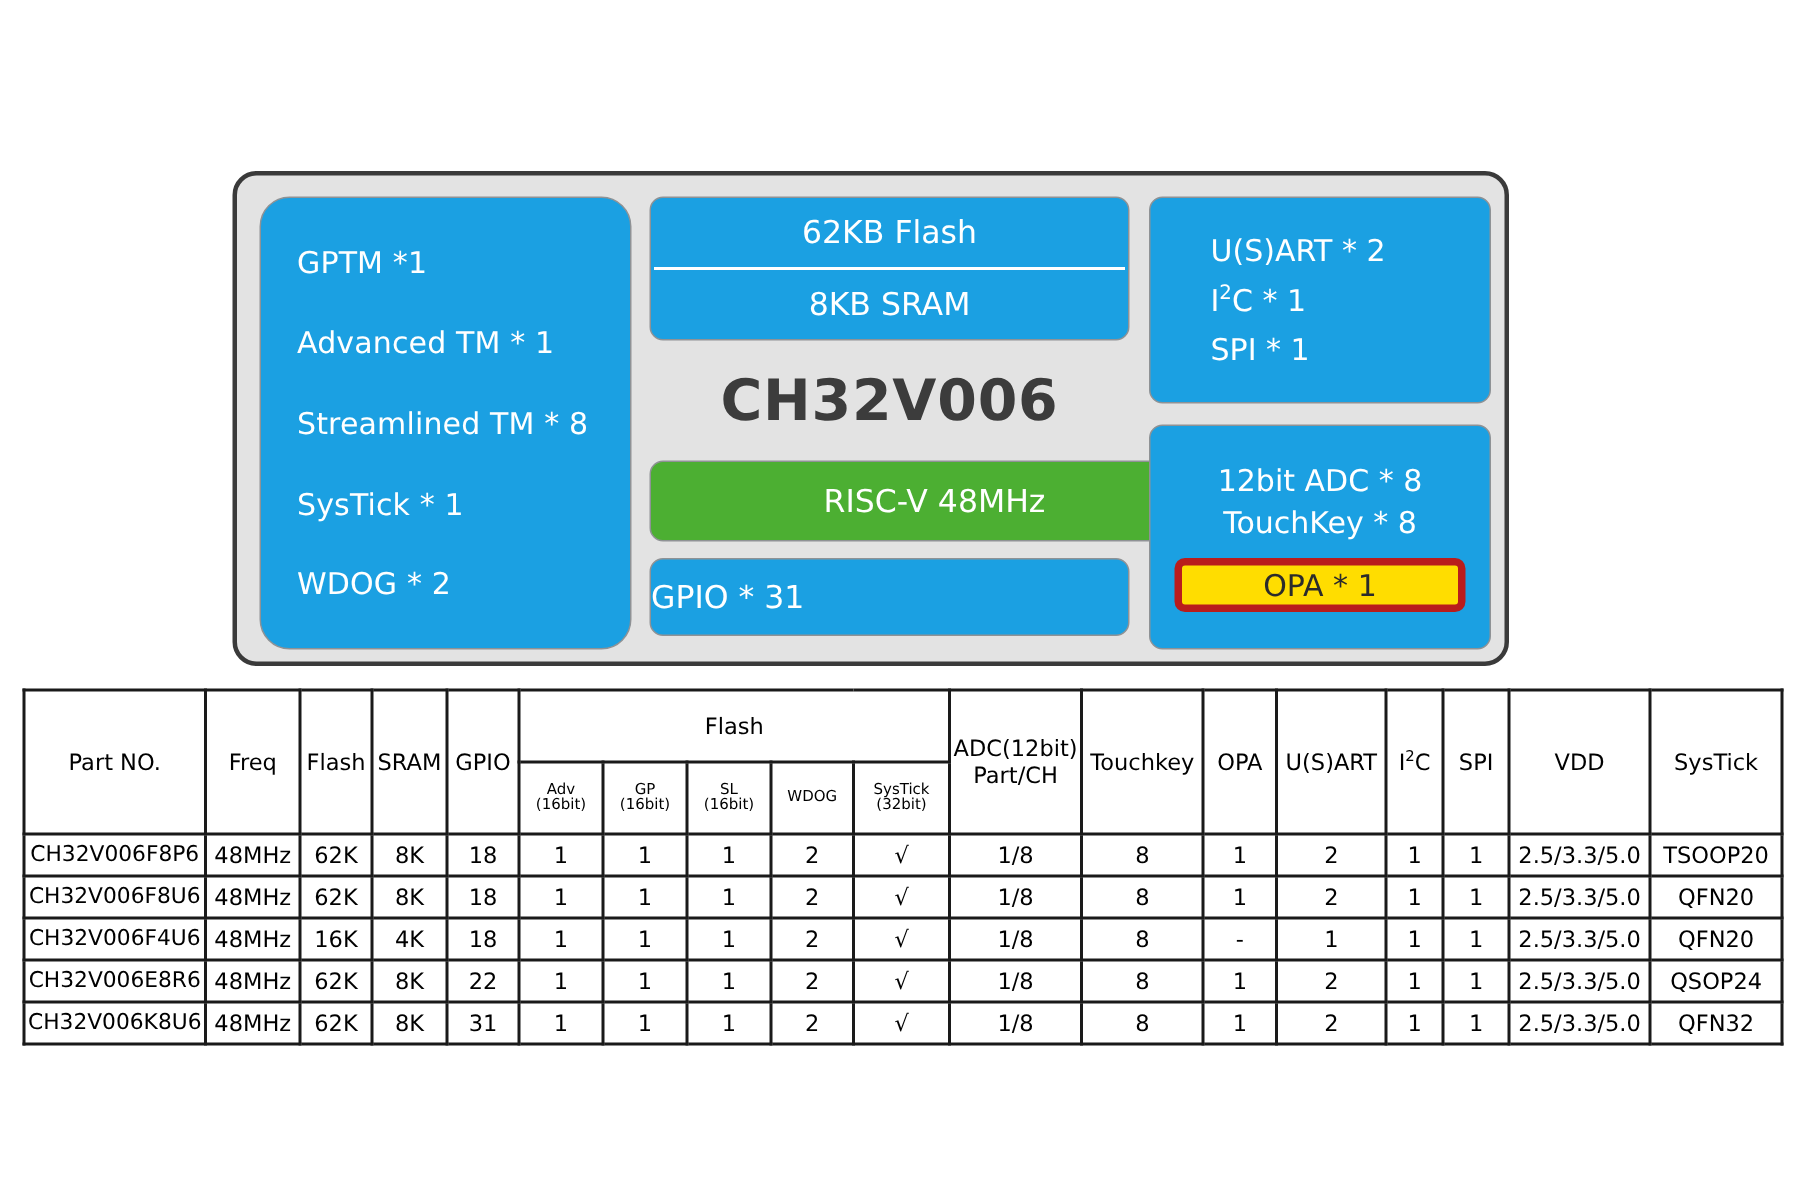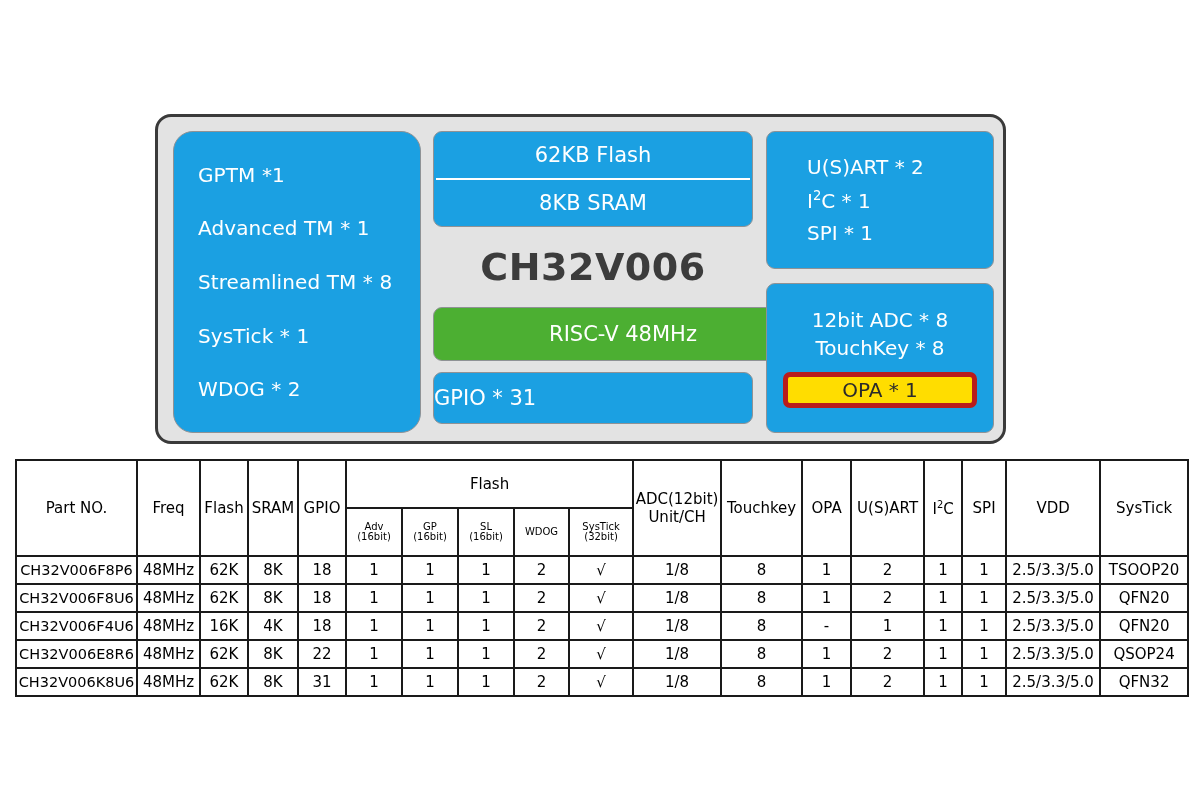--- a/index.html
+++ b/index.html
@@ -221,21 +221,21 @@
   <thead>
     <tr>
       <td rowspan="2">Part NO.</td>
       <td rowspan="2">Freq</td>
       <td rowspan="2">Flash</td>
       <td rowspan="2">SRAM</td>
       <td rowspan="2">GPIO</td>
       <td colspan="5" class="grp">Flash</td>
       <td rowspan="2">
         <span>ADC(12bit)</span><br>
-        <span>Unit/CH</span>
+        <span>Part/CH</span>
       </td>
       <td rowspan="2">Touchkey</td>
       <td rowspan="2">OPA</td>
       <td rowspan="2">U(S)ART</td>
       <td rowspan="2"><span>I</span><span class="sup">2</span><span>C</span></td>
       <td rowspan="2">SPI</td>
       <td rowspan="2">VDD</td>
       <td rowspan="2">SysTick</td>
     </tr>
     <tr>

